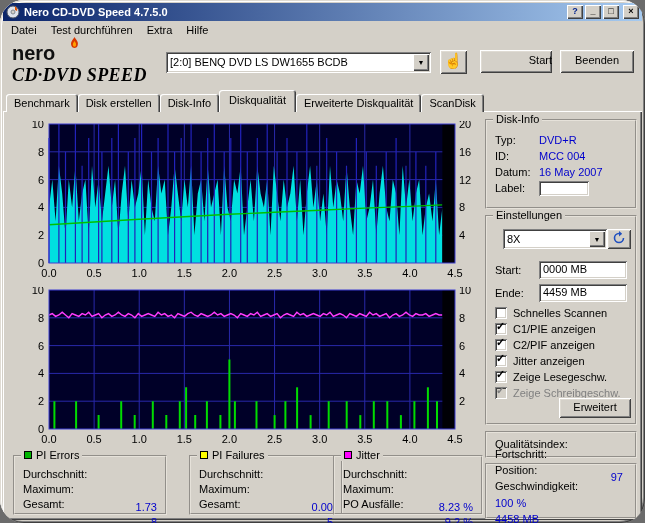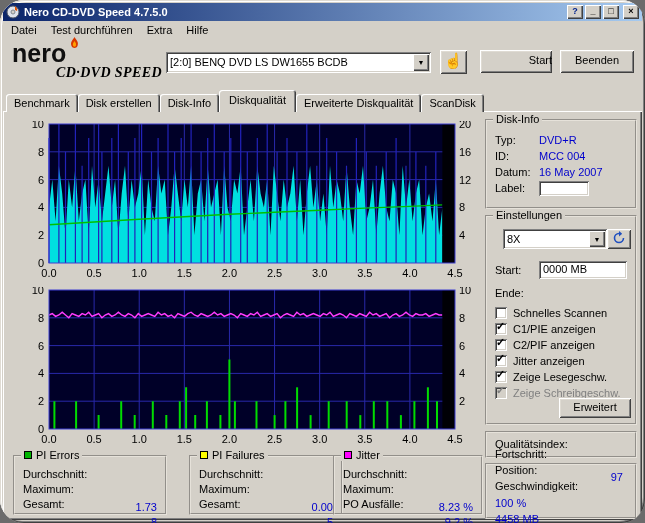--- a/index.html
+++ b/index.html
@@ -17,23 +17,23 @@
           font-size:9px;font-weight:bold;text-align:center;line-height:13px;cursor:pointer;}
   .tb-btn.help{color:#00218c;}
   .raised{background:#d4d0c8;box-shadow:inset 1px 1px #fff, inset -1px -1px #404040, inset 2px 2px #dfdbd3, inset -2px -2px #808080;}
   .sunken{background:#fff;box-shadow:inset 1px 1px #808080, inset -1px -1px #fff, inset 2px 2px #404040, inset -2px -2px #d4d0c8;}
   
   .menubar{position:absolute;left:3px;top:21px;right:3px;height:18px;display:flex;align-items:center;padding-left:1px;}
   .menu-item{padding:2px 7px;cursor:pointer;}
   
   .toolbar{position:absolute;left:3px;top:40px;right:3px;height:50px;}
   .logo{position:absolute;left:9px;top:0px;width:150px;cursor:default;}
-  .logo-name{font-weight:bold;font-size:25px;letter-spacing:0px;color:#101010;line-height:26px;}
+  .logo-name{font-weight:bold;font-size:20px;letter-spacing:0px;color:#101010;line-height:26px;}
   .flame{position:absolute;left:57px;top:-3px;}
-  .logo-sub{font-family:"Liberation Serif",serif;font-style:italic;font-weight:bold;font-size:14px;margin-top:-1px;letter-spacing:.4px;margin-left:44px;}
+  .logo-sub{font-family:"Liberation Serif",serif;font-style:italic;font-weight:bold;font-size:18px;margin-top:-1px;letter-spacing:.4px;}
   .combo{position:absolute;cursor:pointer;}
   .combo .combo-text{position:absolute;left:4px;top:0;right:20px;line-height:20px;white-space:nowrap;overflow:hidden;}
   .combo .combo-btn{position:absolute;top:2px;right:2px;bottom:2px;width:16px;background:#d4d0c8;
           box-shadow:inset 1px 1px #fff, inset -1px -1px #404040, inset -2px -2px #808080;
           display:flex;align-items:center;justify-content:center;font-size:7px;color:#000;}
   .drive-combo{left:163px;top:12px;width:265px;height:21px;}
   .btn{position:absolute;text-align:center;cursor:pointer;}
   .hand-btn{left:437px;top:10px;width:27px;height:24px;font-size:15px;line-height:22px;color:#c89200;}
   .start-btn{left:477px;top:10px;width:72px;height:23px;line-height:21px;text-align:right;}
   .quit-btn{left:557px;top:10px;width:74px;height:23px;line-height:21px;}
@@ -340,20 +340,21 @@
         <span>
           <svg width="14" height="14" viewBox="0 0 14 14" style="margin-top:2px">
             <path d="M11.5 7 A4.5 4.5 0 1 1 7 2.5" fill="none" stroke="#2050c0" stroke-width="1.6"></path>
             <polygon points="7,0 7,5.4 10.2,2.7" fill="#2050c0"></polygon>
           </svg>
         </span>
       </div>
       <span class="slab r-start">Start:</span>
       <span class="sfield sunken r-start">0000 MB</span>
       <span class="slab r-ende">Ende:</span>
+      <span class="sfield sunken r-ende">4459 MB</span>
 
       <div class="cbx-list">
         <div class="check-row">
           <span class="cb-box sunken"></span>
           <span class="cb-label">Schnelles Scannen</span>
         </div>
         <div class="check-row checked">
           <span class="cb-box sunken">
               <span class="cb-mark">✓</span>
             </span>

